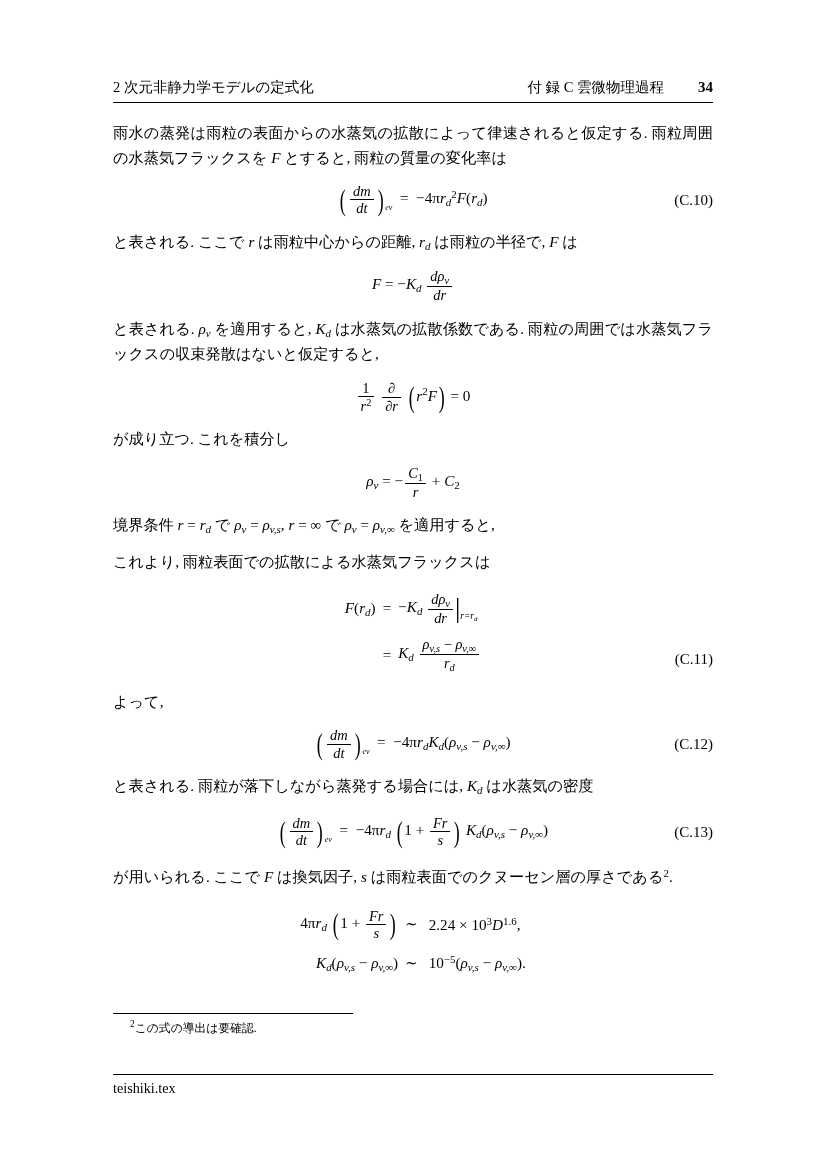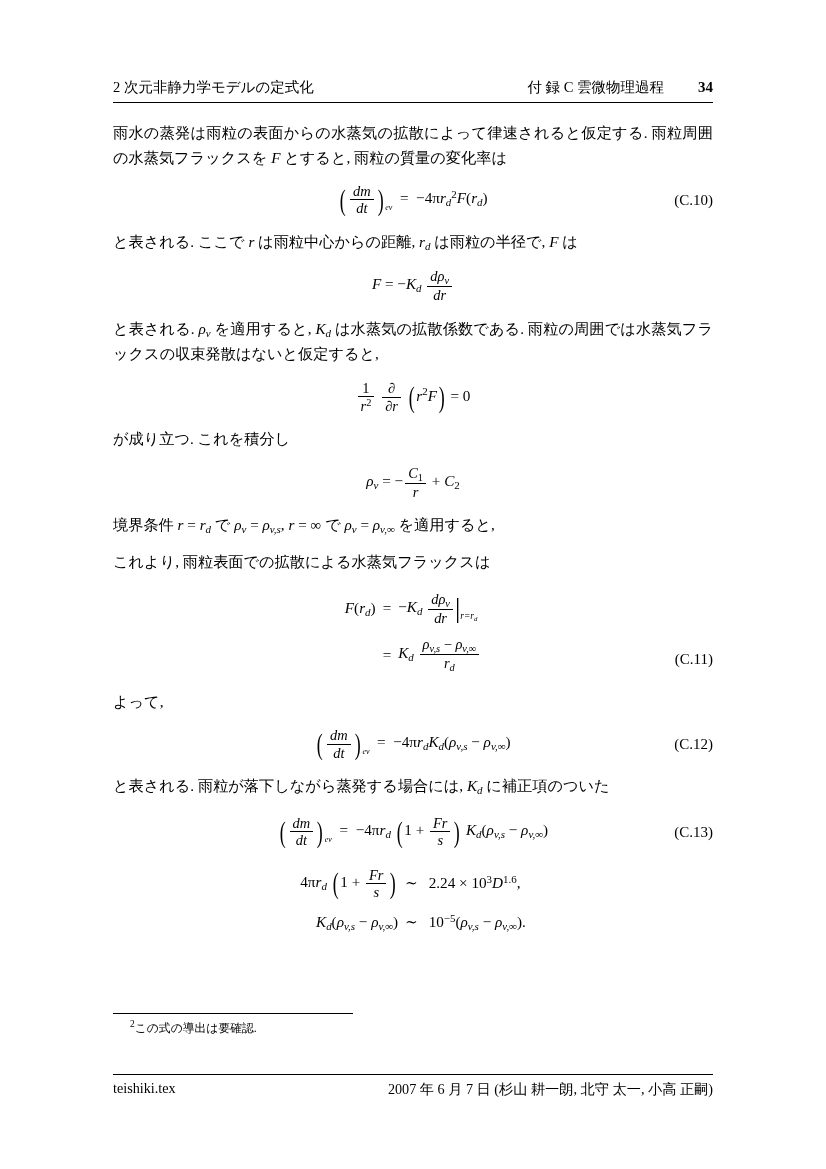--- a/index.html
+++ b/index.html
@@ -243,33 +243,36 @@
 
     <div class="eqrow">
       <div class="eqbody">
         <span class="paren">(</span><span class="frac"><span class="num math">dm</span><span class="den math">dt</span></span><span class="paren">)</span><span class="bigsub">ev</span>
         &nbsp;=&nbsp; −4<span class="mathrm">π</span><span class="math">r</span><span class="sub">d</span><span class="math">K</span><span class="sub">d</span>(<span class="math">ρ</span><span class="sub">v,s</span> − <span class="math">ρ</span><span class="sub">v,∞</span>)
       </div>
       <div class="eqtag">(C.12)</div>
     </div>
 
     <p class="tx">
-      <span>と表される. 雨粒が落下しながら蒸発する場合には, </span><span class="math">K</span><span class="sub">d</span><span> に補正項のついた</span>
+      <span>と表される. 雨粒が落下しながら蒸発する場合には, </span><span class="math">K</span><span class="sub">d</span><span> は水蒸気の密度</span>
     </p>
 
     <div class="eqrow" style="margin-top:16px;margin-bottom:16px;">
       <div class="eqbody">
         <span class="paren">(</span><span class="frac"><span class="num math">dm</span><span class="den math">dt</span></span><span class="paren">)</span><span class="bigsub">ev</span>
         &nbsp;=&nbsp; −4<span class="mathrm">π</span><span class="math">r</span><span class="sub">d</span>
         <span class="paren">(</span>1 + <span class="frac"><span class="num"><span class="math">Fr</span></span><span class="den math">s</span></span><span class="paren">)</span>
         <span class="math">K</span><span class="sub">d</span>(<span class="math">ρ</span><span class="sub">v,s</span> − <span class="math">ρ</span><span class="sub">v,∞</span>)
       </div>
       <div class="eqtag">(C.13)</div>
     </div>
 
+    <p class="tx">
+      <span>が用いられる. ここで </span><span class="math">F</span><span> は換気因子, </span><span class="math">s</span><span> は雨粒表面でのクヌーセン層の厚さである</span><span class="sup">2</span><span>.</span>
+    </p>
 
 
     <div class="eqrow" style="margin-top:18px;">
       <div class="align" style="row-gap:12px;">
         <div class="lhs">
           4<span class="mathrm">π</span><span class="math">r</span><span class="sub">d</span>
           <span class="paren">(</span>1 + <span class="frac"><span class="num math">Fr</span><span class="den math">s</span></span><span class="paren">)</span>
         </div>
         <div class="rel">∼</div>
         <div class="rhs">&nbsp;2.24 × 10<span class="sup">3</span><span class="math">D</span><span class="sup">1.6</span>,</div>
@@ -284,16 +287,15 @@
 
   <div class="fnrule"></div>
   <div class="footnote">
     <span class="fnmark">2</span><span>この式の導出は要確認.</span>
   </div>
 
   <div class="footrule"></div>
   <div class="footer">
     <span class="fleft">teishiki.tex</span>
     <span class="fspacer"></span>
-    <span class="fright">2007 年 6 月 7 日 (杉山 耕一朗, 北守 太一, 小高 正嗣)</span>
   </div>
 
 </div>
 
 </body></html>

